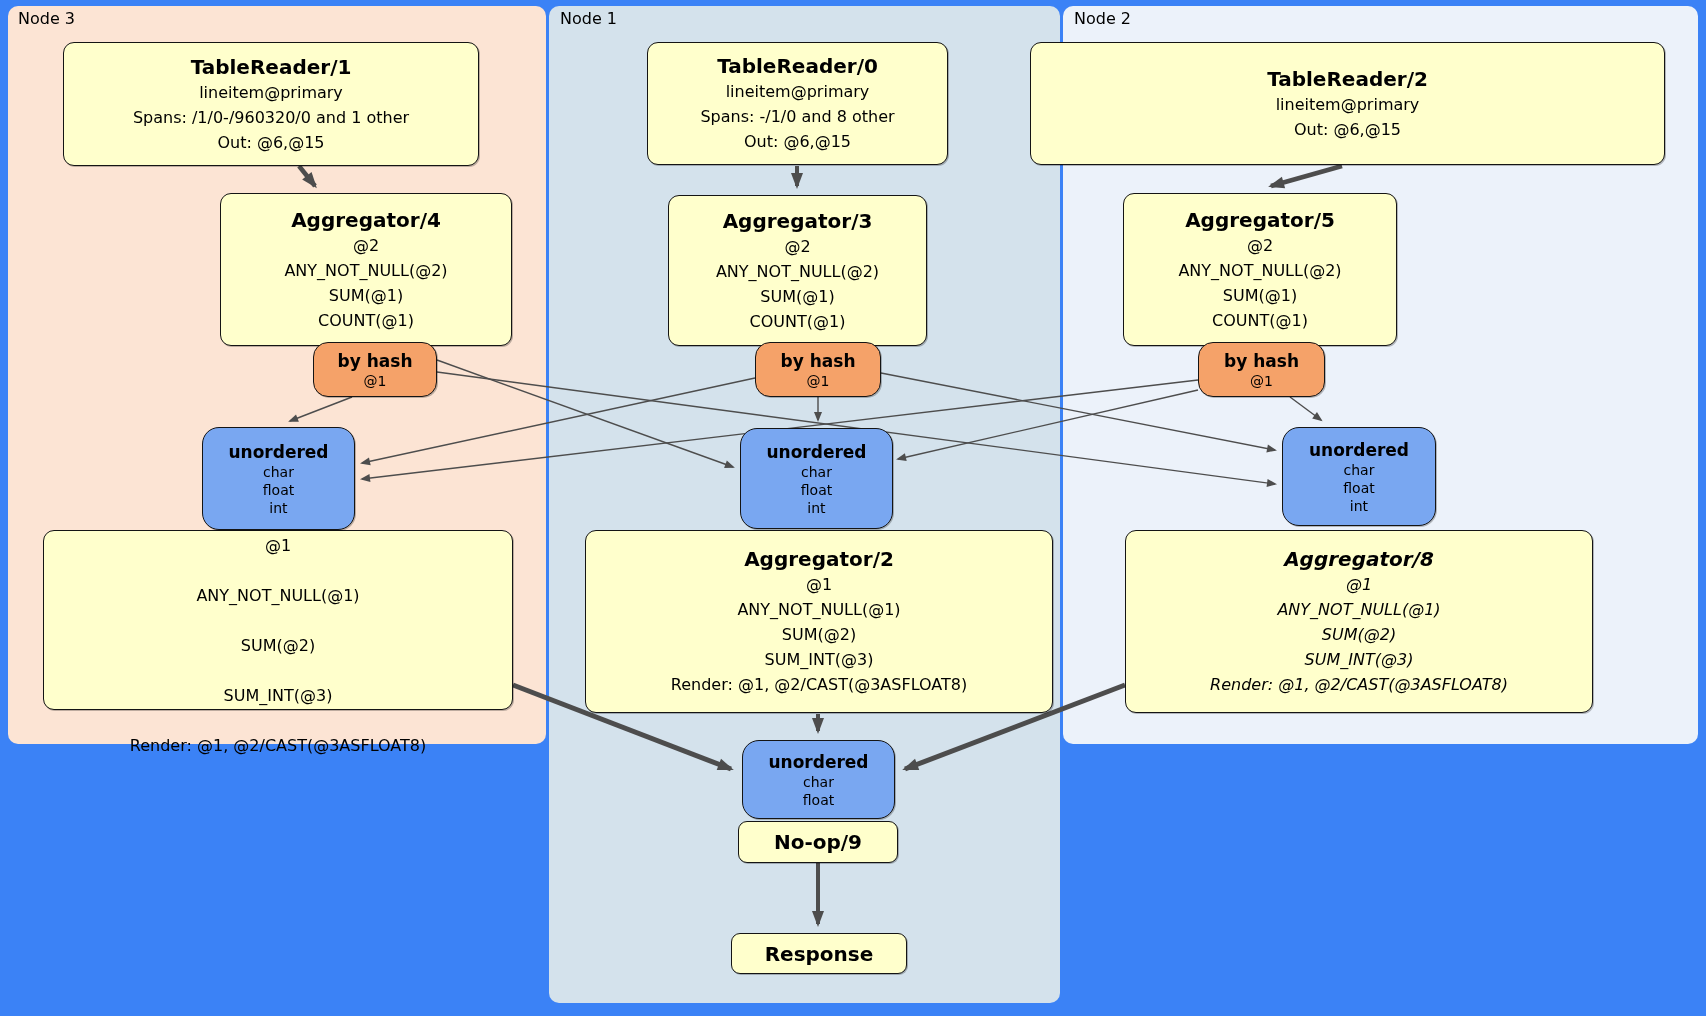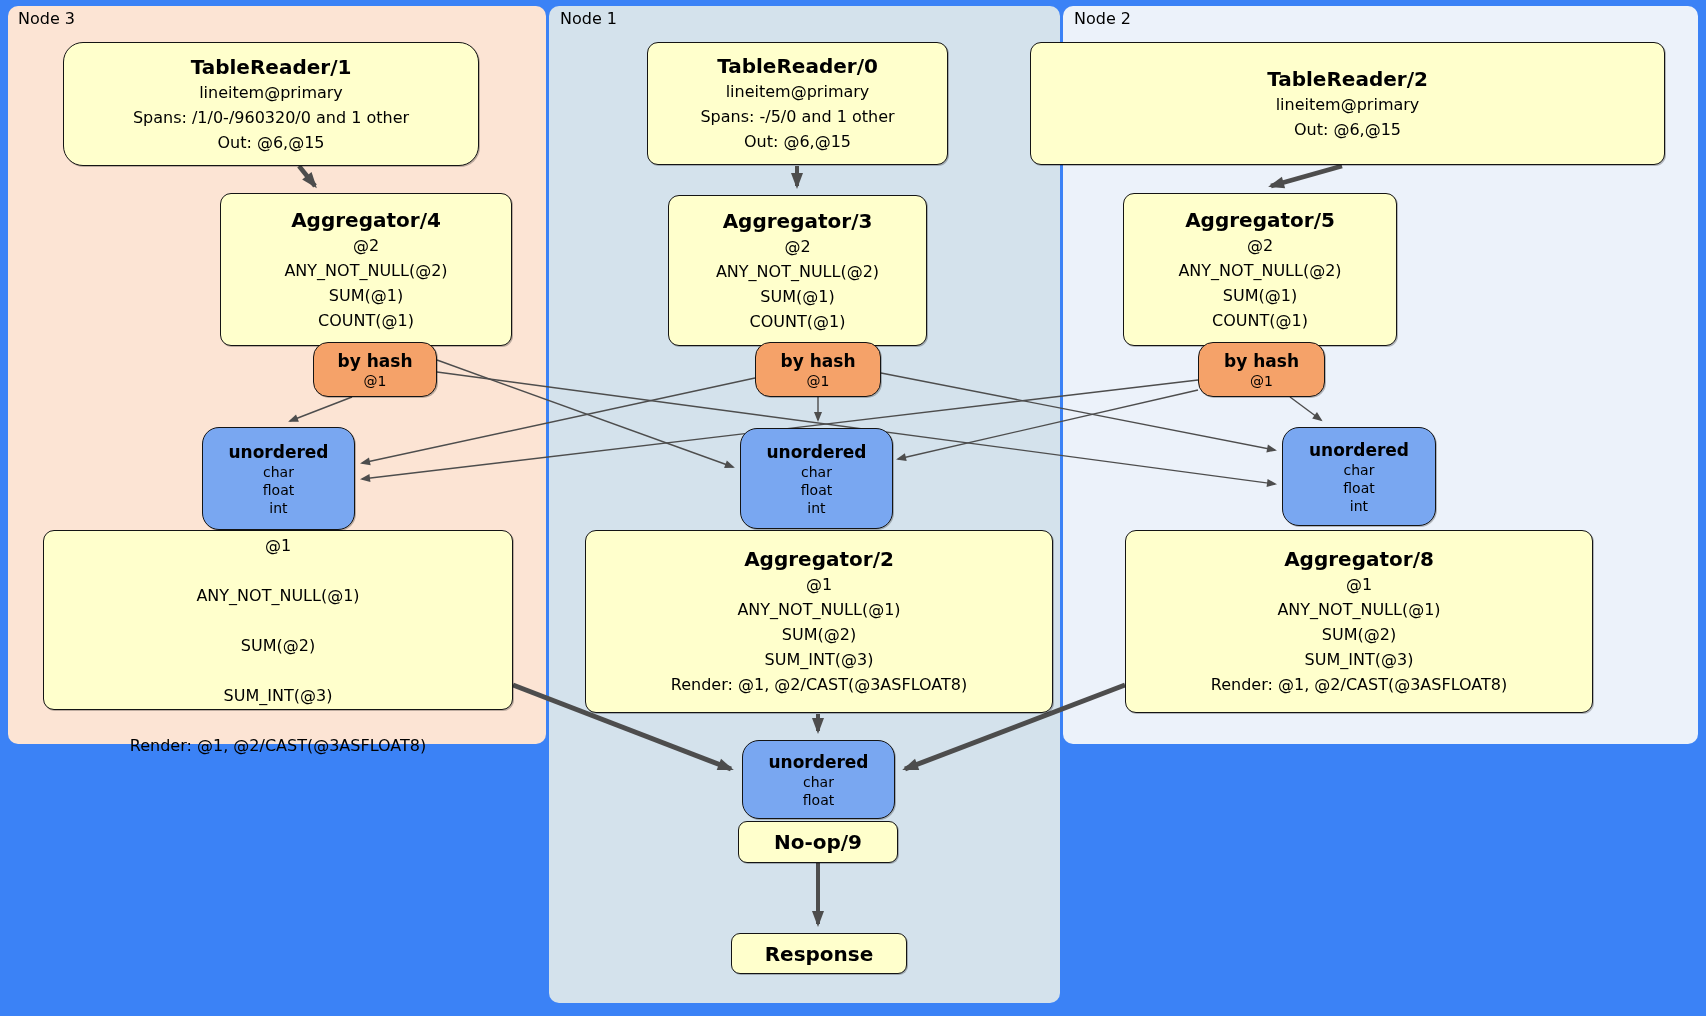--- a/index.html
+++ b/index.html
@@ -66,21 +66,21 @@
       <path d="M1342,166 L1271,186" stroke-width="4.5" marker-end="url(#ab)"></path>
 
       <path d="M513,685 L731,769" stroke-width="5" marker-end="url(#ab)"></path>
       <path d="M818,714 L818,731" stroke-width="4" marker-end="url(#ab)"></path>
       <path d="M1125,685 L905,769" stroke-width="5" marker-end="url(#ab)"></path>
 
       <path d="M818,863 L818,924" stroke-width="4" marker-end="url(#ab)"></path>
     </g>
   </svg>
 
-  <div class="box" style="left:63px;top:42px;width:416px;height:124px;border-radius:20px;">
+  <div class="box" style="left:63px;top:42px;width:416px;height:124px;">
     <div class="t">TableReader/1</div>
     <div class="l">lineitem@primary</div>
     <div class="l">Spans: /1/0-/960320/0 and 1 other</div>
     <div class="l">Out: @6,@15</div>
   </div>
 
   <div class="box" style="left:220px;top:193px;width:292px;height:153px;">
     <div class="t">Aggregator/4</div>
     <div class="l">@2</div>
     <div class="l">ANY_NOT_NULL(@2)</div>
@@ -105,21 +105,21 @@
     <div class="l">@1</div>
     <div class="l">ANY_NOT_NULL(@1)</div>
     <div class="l">SUM(@2)</div>
     <div class="l">SUM_INT(@3)</div>
     <div class="l">Render: @1, @2/CAST(@3ASFLOAT8)</div>
   </div>
 
   <div class="box" style="left:647px;top:42px;width:301px;height:123px;">
     <div class="t">TableReader/0</div>
     <div class="l">lineitem@primary</div>
-    <div class="l">Spans: -/5/0 and 1 other</div>
+    <div class="l">Spans: -/1/0 and 8 other</div>
     <div class="l">Out: @6,@15</div>
   </div>
 
   <div class="box" style="left:668px;top:195px;width:259px;height:151px;">
     <div class="t">Aggregator/3</div>
     <div class="l">@2</div>
     <div class="l">ANY_NOT_NULL(@2)</div>
     <div class="l">SUM(@1)</div>
     <div class="l">COUNT(@1)</div>
   </div>
@@ -164,21 +164,21 @@
     <div class="rl">@1</div>
   </div>
 
   <div class="box sync" style="left:1282px;top:427px;width:154px;height:99px;">
     <div class="rt">unordered</div>
     <div class="rl">char</div>
     <div class="rl">float</div>
     <div class="rl">int</div>
   </div>
 
-  <div class="box" style="left:1125px;top:530px;width:468px;height:183px;">
+  <div class="box" style="left:1125px;top:530px;width:468px;height:183px;font-style:italic;">
     <div class="t">Aggregator/8</div>
     <div class="l">@1</div>
     <div class="l">ANY_NOT_NULL(@1)</div>
     <div class="l">SUM(@2)</div>
     <div class="l">SUM_INT(@3)</div>
     <div class="l">Render: @1, @2/CAST(@3ASFLOAT8)</div>
   </div>
 
   <div class="box sync" style="left:742px;top:740px;width:153px;height:79px;">
     <div class="rt">unordered</div>

